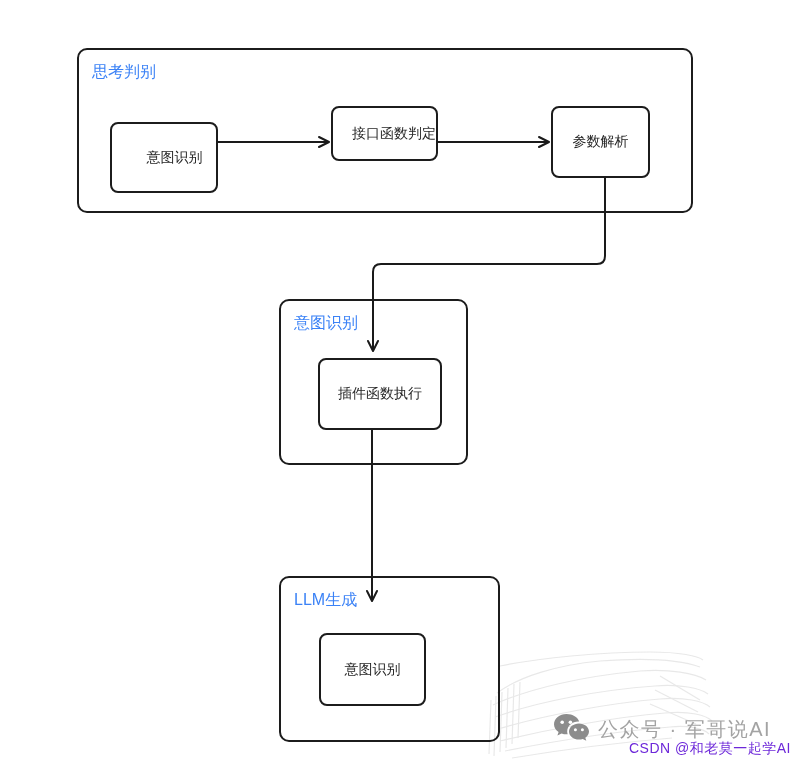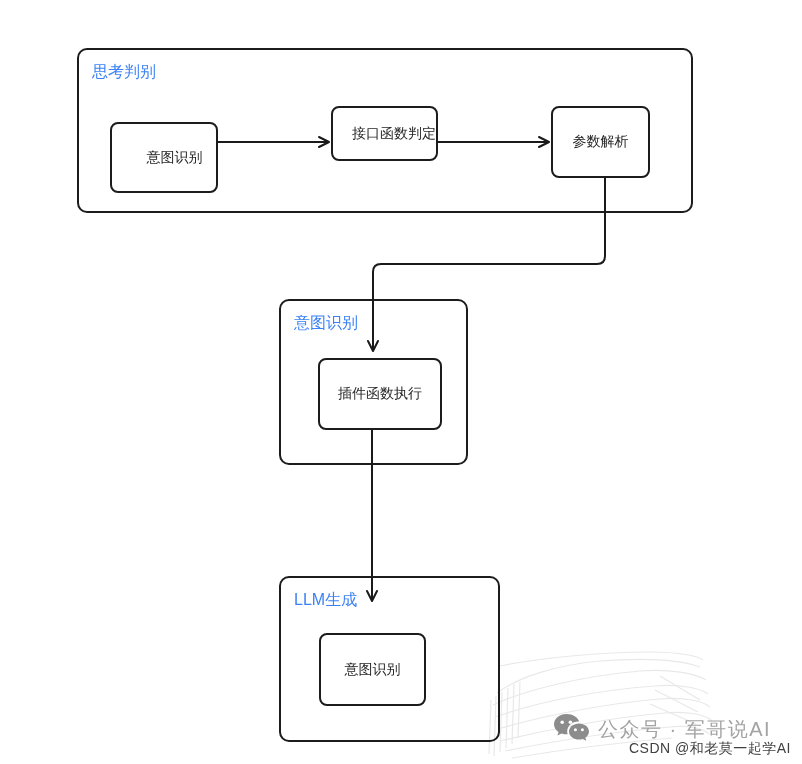--- a/index.html
+++ b/index.html
@@ -67,21 +67,21 @@
     letter-spacing: 1.5px;
     color: #a3a3a3;
     white-space: nowrap;
   }
   .watermark-row2 {
     position: absolute;
     left: 629px;
     top: 740px;
     font-size: 14px;
     letter-spacing: 0.5px;
-    color: #404040;
+    color: #6d28d9;
     white-space: nowrap;
   }
 </style>
 </head>
 <body>
 
 <div class="canvas">
 
   <svg class="layer" width="802" height="764" viewBox="0 0 802 764">
     <g stroke="#e6e6e6" stroke-width="1.2" fill="none" opacity="0.9">

